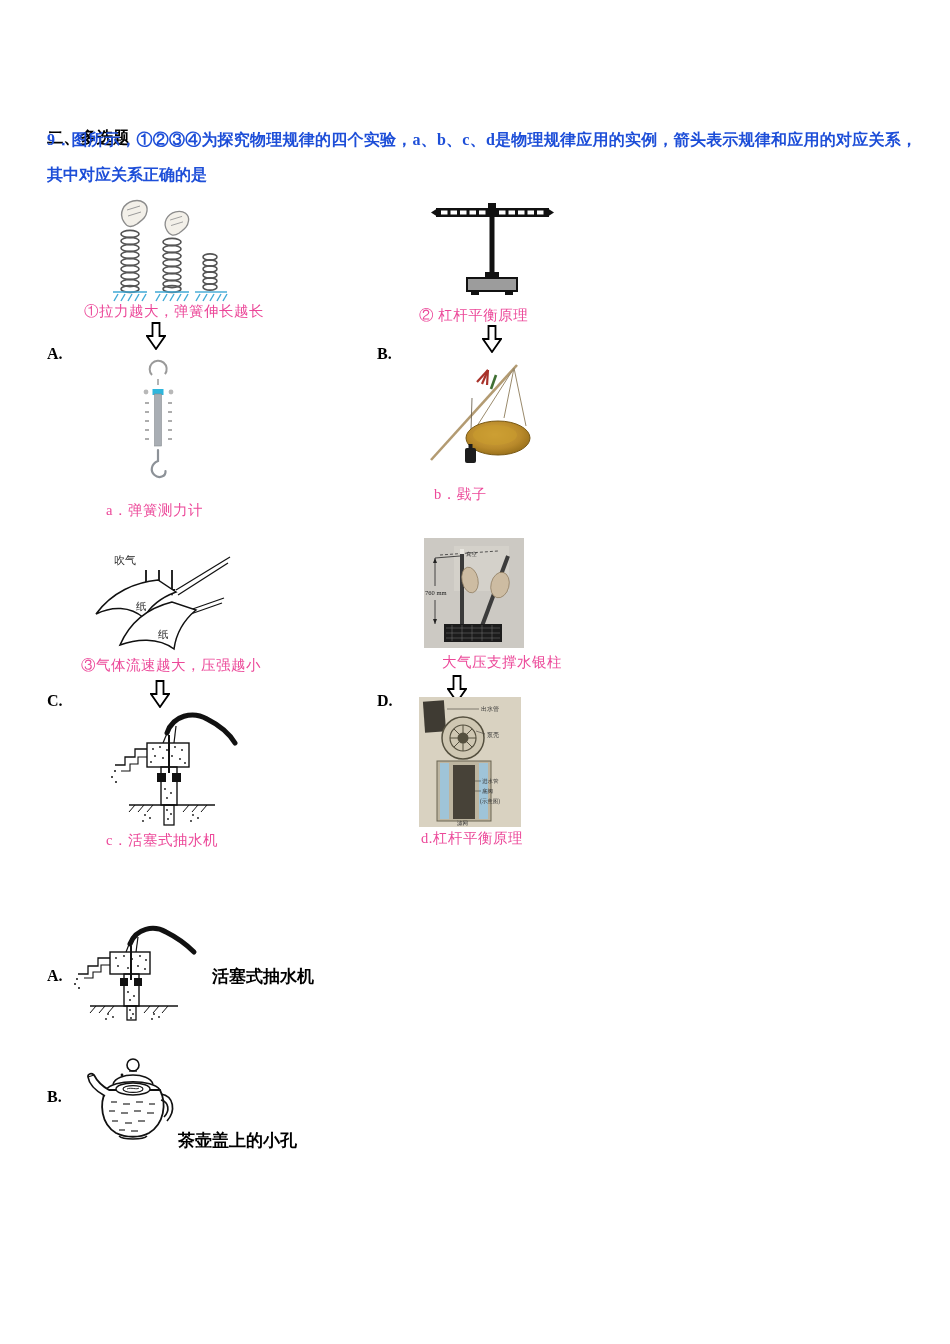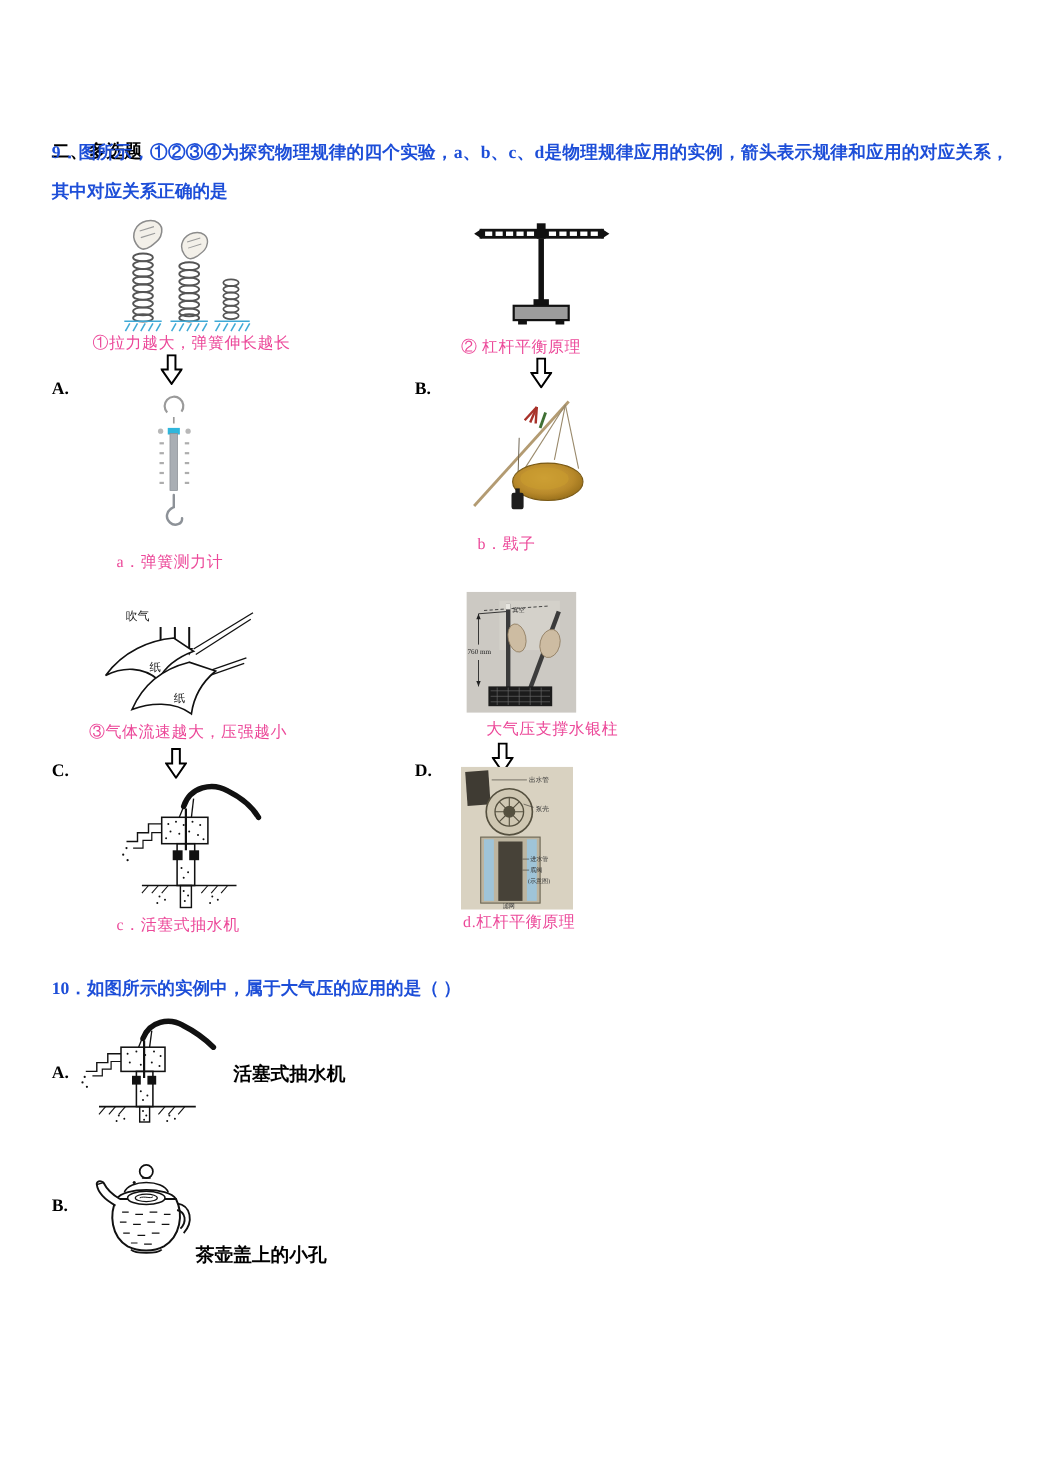--- a/index.html
+++ b/index.html
@@ -329,21 +329,20 @@
     </g>
     <text x="62" y="14" font-size="6" fill="#333">出水管</text>
     <text x="68" y="40" font-size="6" fill="#333">泵壳</text>
     <text x="63" y="86" font-size="5.5" fill="#333">进水管</text>
     <text x="63" y="96" font-size="5.5" fill="#333">底阀</text>
     <text x="61" y="106" font-size="5.5" fill="#333">(示意图)</text>
     <text x="38" y="128" font-size="5.5" fill="#333">滤网</text>
   </svg>
   <div class="abs cap" style="left:421px;top:829px;">d.杠杆平衡原理</div>
 
-  <div class="abs qtext" style="left:47px;top:882px;width:870px;">10．如图所示的实例中，属于大气压的应用的是（ ）</div>
 
   <div class="abs optletter" style="left:47px;top:967px;">A.</div>
   <svg class="abs" style="left:70px;top:920px;" width="130" height="102" viewBox="0 0 130 102">
     <path d="M60 24 C66 8 84 5 96 12 C106 17 116 24 124 32" fill="none" stroke="#111" stroke-width="5" stroke-linecap="round"></path>
     <line x1="56" y1="32" x2="62" y2="17" stroke="#111" stroke-width="1.2"></line>
     <line x1="66" y1="32" x2="68" y2="17" stroke="#111" stroke-width="1.2"></line>
     <rect x="40" y="32" width="40" height="22" fill="none" stroke="#111" stroke-width="1.4"></rect>
     <g fill="#111">
       <circle cx="46" cy="38" r="0.9"></circle>
         <circle cx="54" cy="36" r="0.9"></circle>

